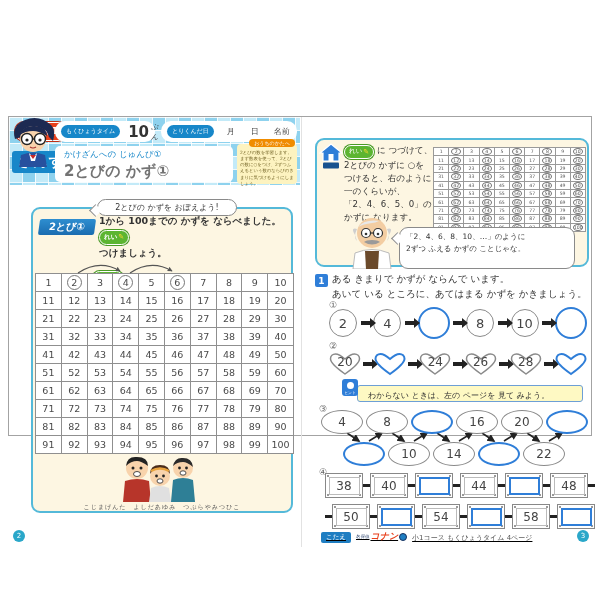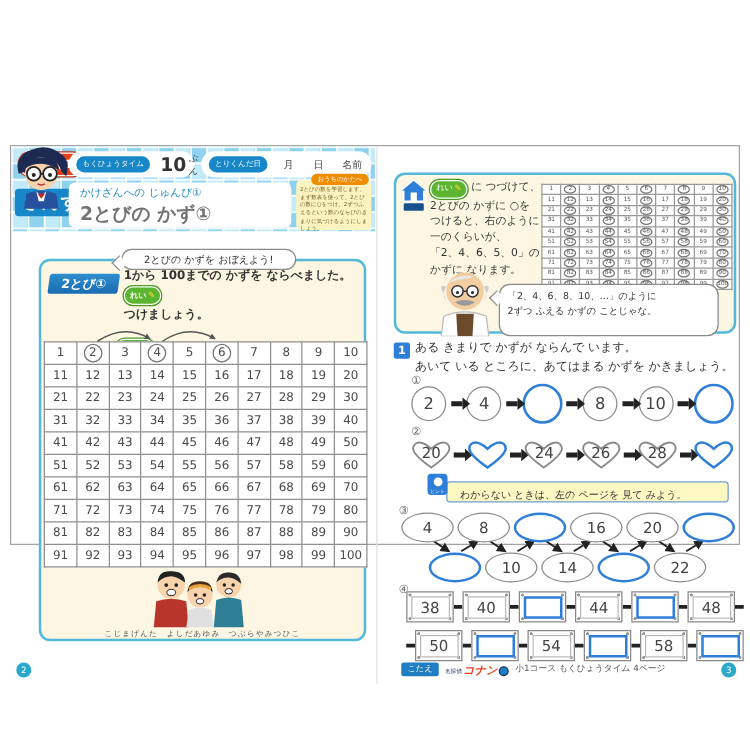--- a/index.html
+++ b/index.html
@@ -119,21 +119,21 @@
       radial-gradient(circle, #999 1.1px, transparent 1.4px),
       radial-gradient(circle, #999 1.1px, transparent 1.4px),
       radial-gradient(circle, #999 1.1px, transparent 1.4px);
     background-size:4px 4px; background-repeat:no-repeat;
     background-position:0 0, 100% 0, 0 100%, 100% 100%; }
   .car-in { width:100%; height:100%; border:1px solid #bbb; display:flex; align-items:center;
     justify-content:center; font-size:12px; color:#444; background:#fff; }
   .car-in.blank { border:2px solid #2f7ed8; }
   .link { width:7px; height:3px; background:#222; flex:none; }
 
-  #footer { left:312px; top:413px; display:flex; align-items:flex-start; gap:5px; }
+  #footer { left:312px; top:413px; display:flex; align-items:flex-end; gap:5px;text-decoration:underline; }
   #footer-badge { background:#1f7ec2; color:#fff; font-size:6.5px; padding:1px 5px; border-radius:2px; }
   #logo { display:flex; align-items:center; gap:1px; }
   #logo-top { font-size:4.5px; color:#16315f; }
   #logo-main { font-size:9px; font-weight:bold; color:#e8401c; font-style:italic; }
   #logo-dot { width:8px; height:8px; border-radius:50%; background:#1f7ec2; border:1px solid #16315f; }
   #footer-text { font-size:7px; color:#555; }
 </style>
 </head>
 <body>
 

